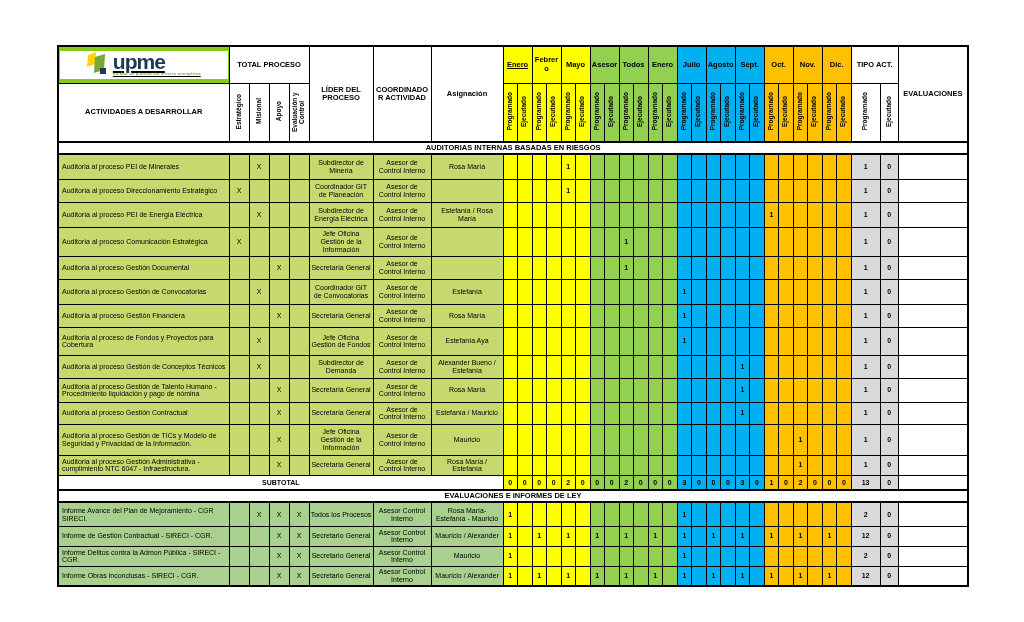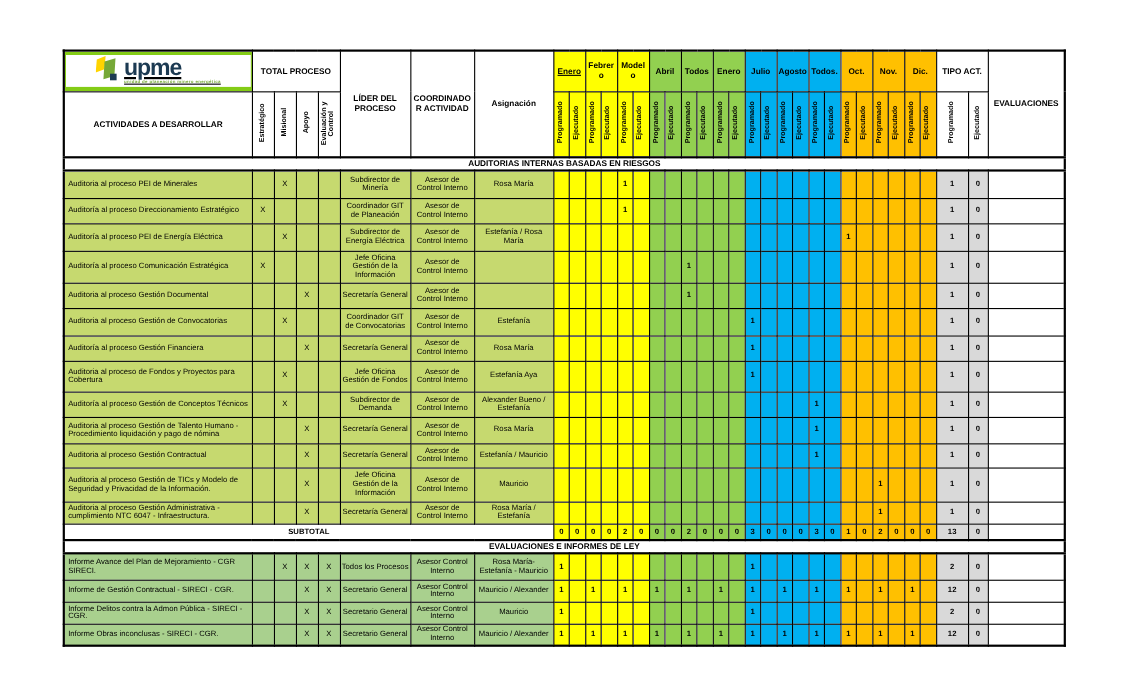--- a/index.html
+++ b/index.html
@@ -74,27 +74,27 @@
                 <span class="tag">unidad de planeación minero energética</span>
               </div>
             </div>
           </th>
           <th class="hdr" colspan="4">TOTAL PROCESO</th>
           <th class="hdr" rowspan="2">LÍDER DEL PROCESO</th>
           <th class="hdr" rowspan="2">COORDINADOR ACTIVIDAD</th>
           <th class="hdr" rowspan="2">Asignación</th>
           <th class="hdr" colspan="2" style="background: rgb(255, 255, 0); text-decoration: underline;">Enero</th>
           <th class="hdr" colspan="2" style="background: rgb(255, 255, 0);">Febrero</th>
-          <th class="hdr" colspan="2" style="background: rgb(255, 255, 0);">Modelo</th>
-          <th class="hdr" colspan="2" style="background: rgb(146, 208, 80);">Abril</th>
+          <th class="hdr" colspan="2" style="background: rgb(255, 255, 0);">Mayo</th>
+          <th class="hdr" colspan="2" style="background: rgb(146, 208, 80);">Asesor</th>
           <th class="hdr" colspan="2" style="background: rgb(146, 208, 80);">Todos</th>
           <th class="hdr" colspan="2" style="background: rgb(146, 208, 80);">Enero</th>
           <th class="hdr" colspan="2" style="background: rgb(0, 176, 240);">Julio</th>
           <th class="hdr" colspan="2" style="background: rgb(0, 176, 240);">Agosto</th>
-          <th class="hdr" colspan="2" style="background: rgb(0, 176, 240);">Todos.</th>
+          <th class="hdr" colspan="2" style="background: rgb(0, 176, 240);">Sept.</th>
           <th class="hdr" colspan="2" style="background: rgb(255, 192, 0);">Oct.</th>
           <th class="hdr" colspan="2" style="background: rgb(255, 192, 0);">Nov.</th>
           <th class="hdr" colspan="2" style="background: rgb(255, 192, 0);">Dic.</th>
           <th class="hdr" colspan="2">TIPO ACT.</th>
           <th class="hdr" rowspan="2">EVALUACIONES</th>
         </tr>
         <tr style="height: 58px;">
           <th class="hdr">ACTIVIDADES A DESARROLLAR</th>
           <th><span class="vtext b">Estratégico</span></th>
           <th><span class="vtext b">Misional</span></th>

